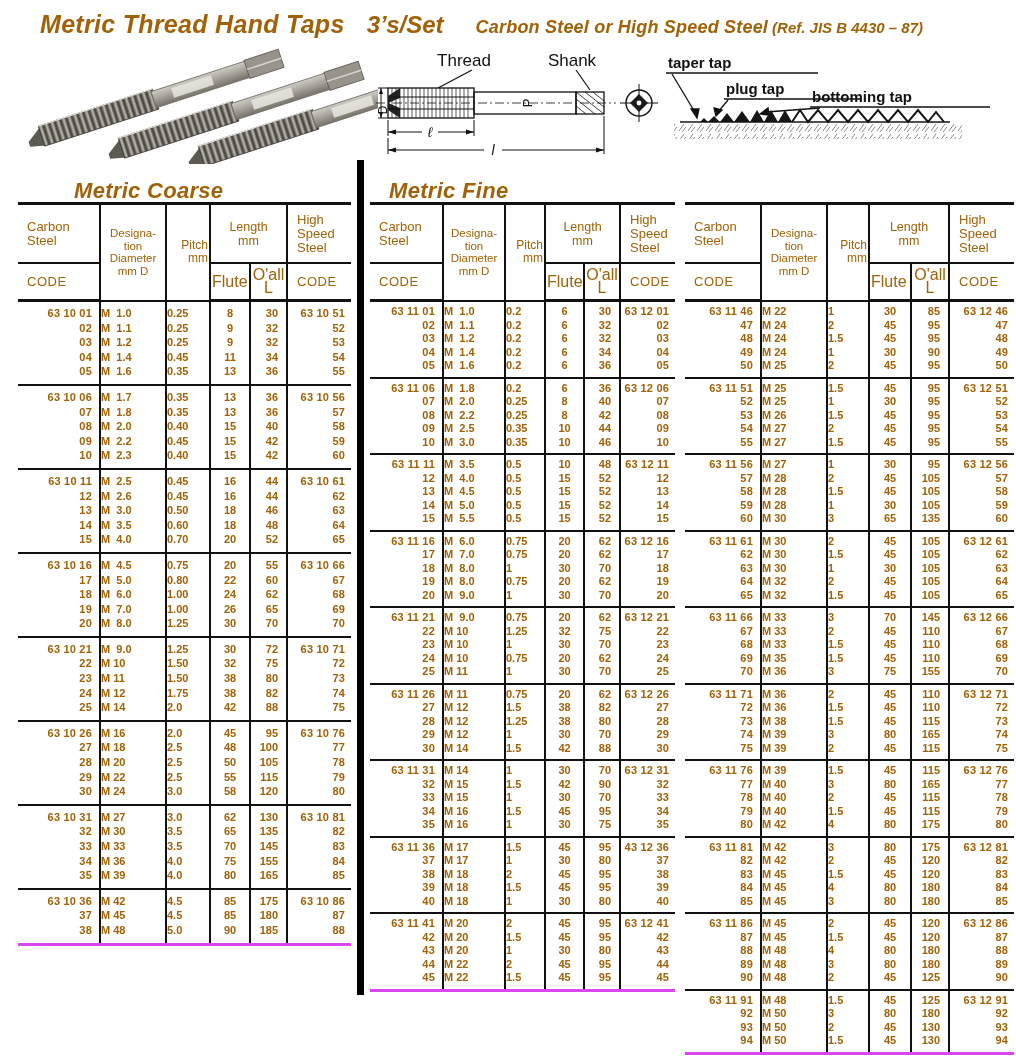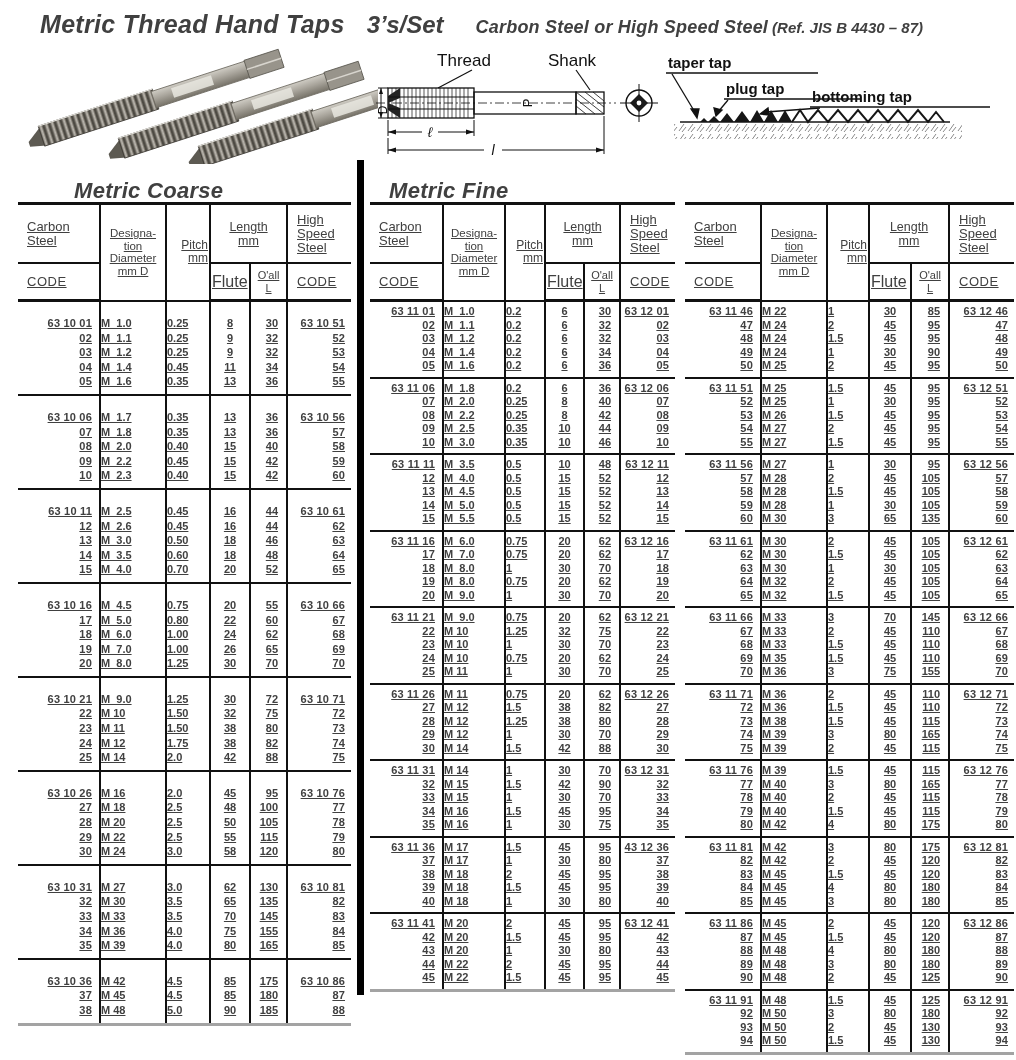--- a/index.html
+++ b/index.html
@@ -1,18 +1,18 @@
 <!DOCTYPE html>
 <html><head>
 <meta charset="utf-8">
 <style>
   html,body { margin:0; padding:0; background:#e8e8e8; }
   .page {
     position:relative; width:1016px; height:1060px; background:#ffffff;
-    color:#404040; font-family:"Liberation Sans", sans-serif; overflow:hidden;
+    color:#a16207; font-family:"Liberation Sans", sans-serif; overflow:hidden;
     margin:0 auto;
   }
   
   .header-line { position:absolute; left:40px; top:10px; display:flex; align-items:baseline; white-space:nowrap; font-style:italic; font-weight:bold; }
   .t-main { font-size:25px; letter-spacing:.3px; }
   .t-set  { font-size:24px; margin-left:22px; }
   .t-sub  { font-size:18px; margin-left:32px; letter-spacing:.2px; }
   .t-ref  { font-size:15px; margin-left:4px; }
 
   
@@ -29,46 +29,46 @@
 
   
   .divider { position:absolute; left:357px; top:160px; width:7px; height:835px; background:#000; }
 
   
   .tblwrap { position:absolute; }
   #t0 { left:18px;  top:202px; }
   #t1 { left:370px; top:202px; }
   #t2 { left:685px; top:202px; }
 
-  table.spec { border-collapse:collapse; table-layout:fixed; border-top:3px solid #111; border-bottom:3px solid #a3a3a3;text-decoration:underline; }
+  table.spec { border-collapse:collapse; table-layout:fixed; border-top:3px solid #111; border-bottom:3px solid #d946ef; }
   #t0 table { width:333px; }
   #t1 table { width:305px; }
   #t2 table { width:329px; }
   #t0 .w0{width:82px} #t0 .w1{width:66px} #t0 .w2{width:44px} #t0 .w3{width:40px} #t0 .w4{width:37px} #t0 .w5{width:64px}
   #t1 .w0{width:73px} #t1 .w1{width:62px} #t1 .w2{width:40px} #t1 .w3{width:39px} #t1 .w4{width:36px} #t1 .w5{width:55px}
   #t2 .w0{width:76px} #t2 .w1{width:66px} #t2 .w2{width:42px} #t2 .w3{width:42px} #t2 .w4{width:38px} #t2 .w5{width:65px}
 
   .spec th { font-weight:normal; white-space:pre-line; }
   .spec .bl { border-left:2px solid #111; }
   .spec thead tr.hr1 th { border-bottom:2px solid #111; height:55px; vertical-align:middle; }
   .spec thead tr.hr2 th { border-bottom:3px solid #111; height:33px; vertical-align:middle; }
   .h-cs, .h-hss { font-weight:bold; text-align:left; padding-left:9px; font-size:13px; line-height:14px; }
   .h-desig { font-size:11.5px; line-height:12.5px; text-align:center; }
   .h-pitch { font-size:12px; line-height:13px; text-align:right; }
   .h-length{ font-size:12.5px; line-height:14px; text-align:center; }
   .h-flute { font-size:16px; text-align:left; }
-  .h-oall  { font-size:11px; line-height:12.5px; text-align:center; }
+  .h-oall  { font-size:16px; line-height:12.5px; text-align:center; }
   .h-code  { font-size:13px; text-align:left; padding-left:9px; letter-spacing:.5px; }
 
   .spec tbody { border-top:2.5px solid #111; }
   .spec td { font-weight:bold; font-size:11px; line-height:13.5px; white-space:pre; padding:0; }
   #t0 td { line-height:14.6px; }
   .spec tbody tr:first-child td { padding-top:3px; }
   .spec tbody tr:last-child  td { padding-bottom:4px; }
-  #t0 tbody tr:first-child td { padding-top:14px; }
+  #t0 tbody tr:first-child td { padding-top:4px; }
   #t0 tbody tr:last-child  td { padding-bottom:5px; }
   .c0 { text-align:right; padding-right:7px !important; padding-left:0; }
   .c1 { text-align:left;  padding-left:12px; }
   .c2 { text-align:left;  padding-left:9px; }
   .c3 { text-align:center; }
   .c4 { text-align:right; padding-right:8px !important; }
   .c5 { text-align:right; padding-right:6px !important; }
   .c0, .c5 { letter-spacing:.2px; }
 </style>
 </head>

